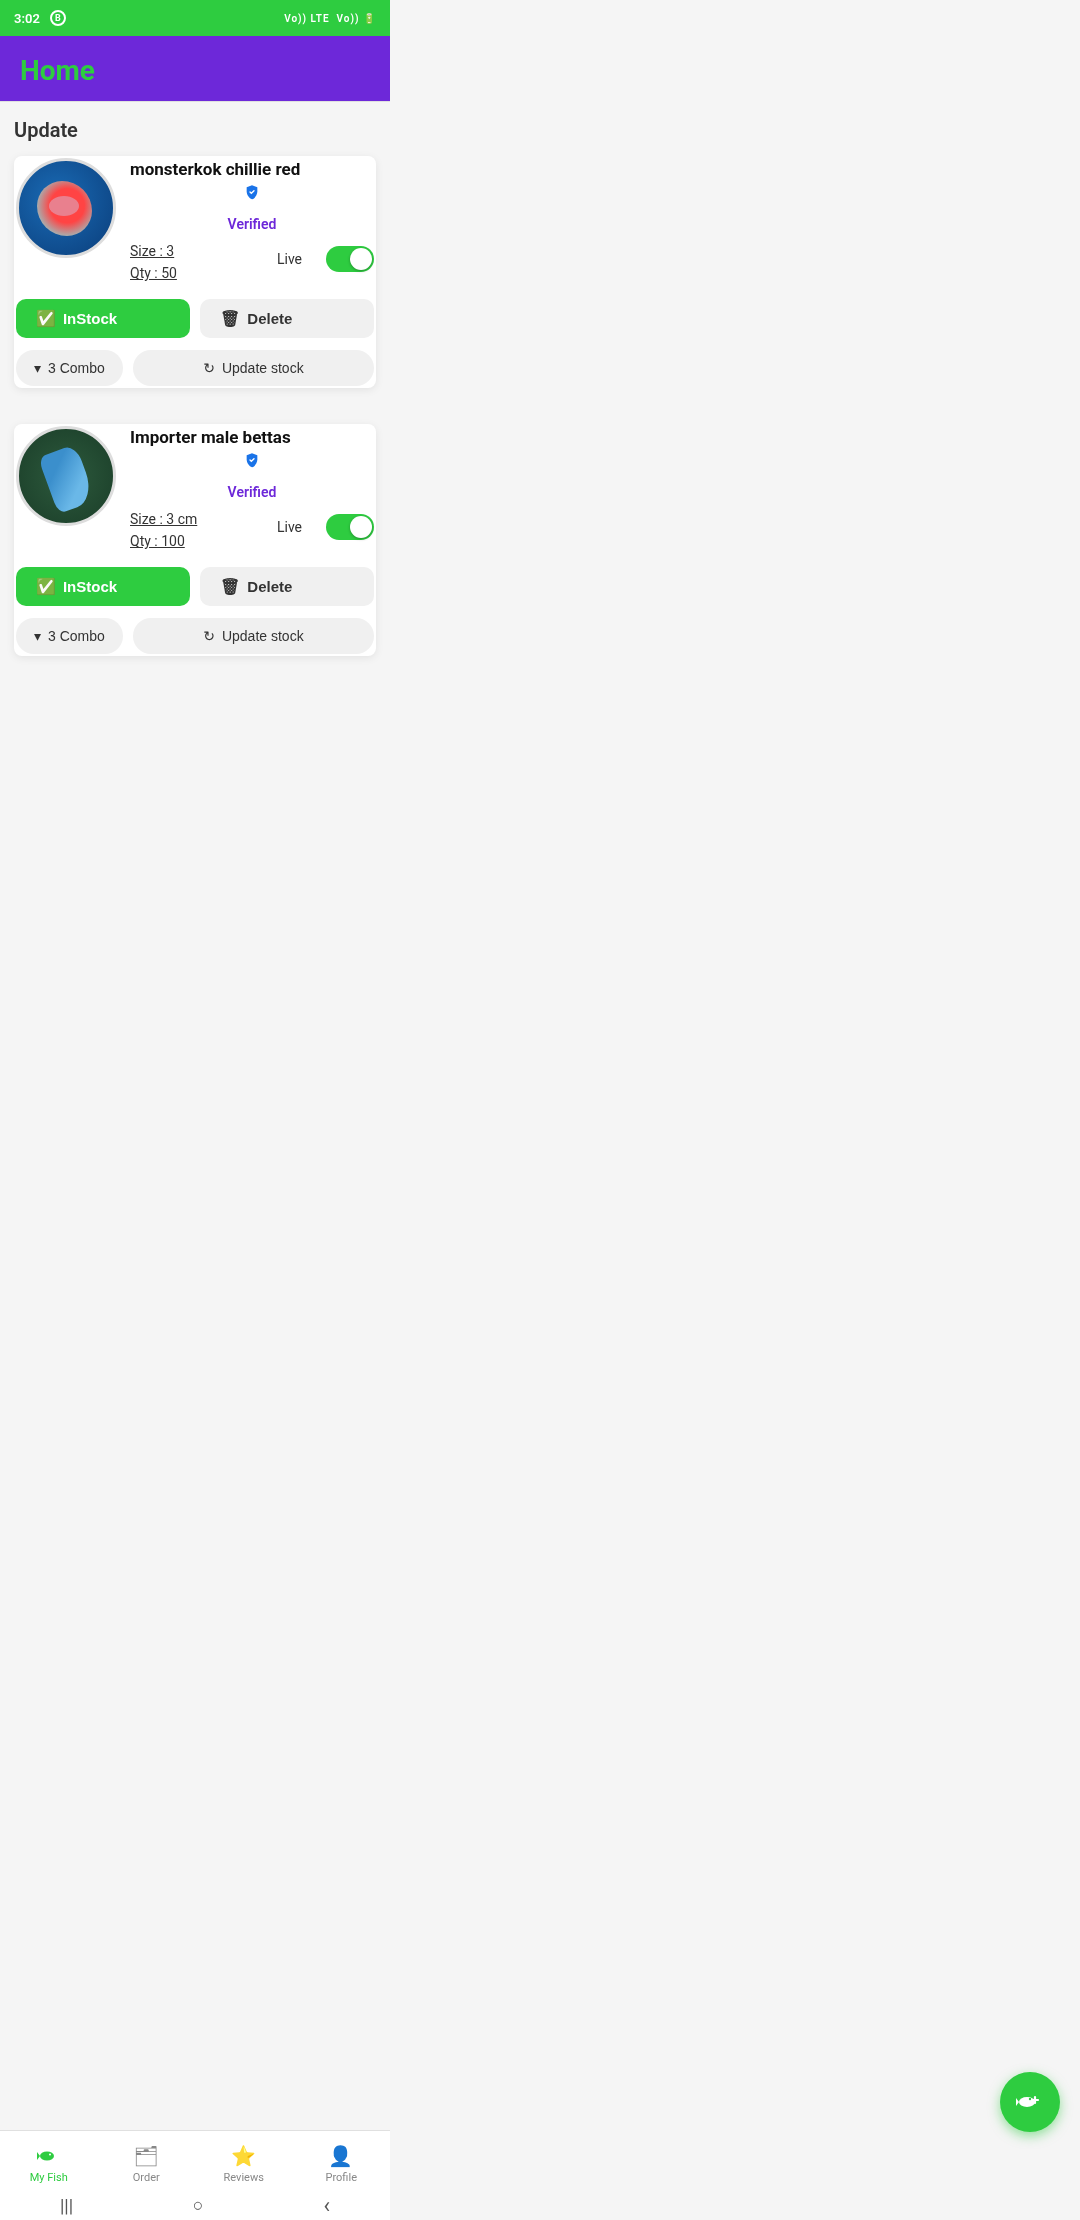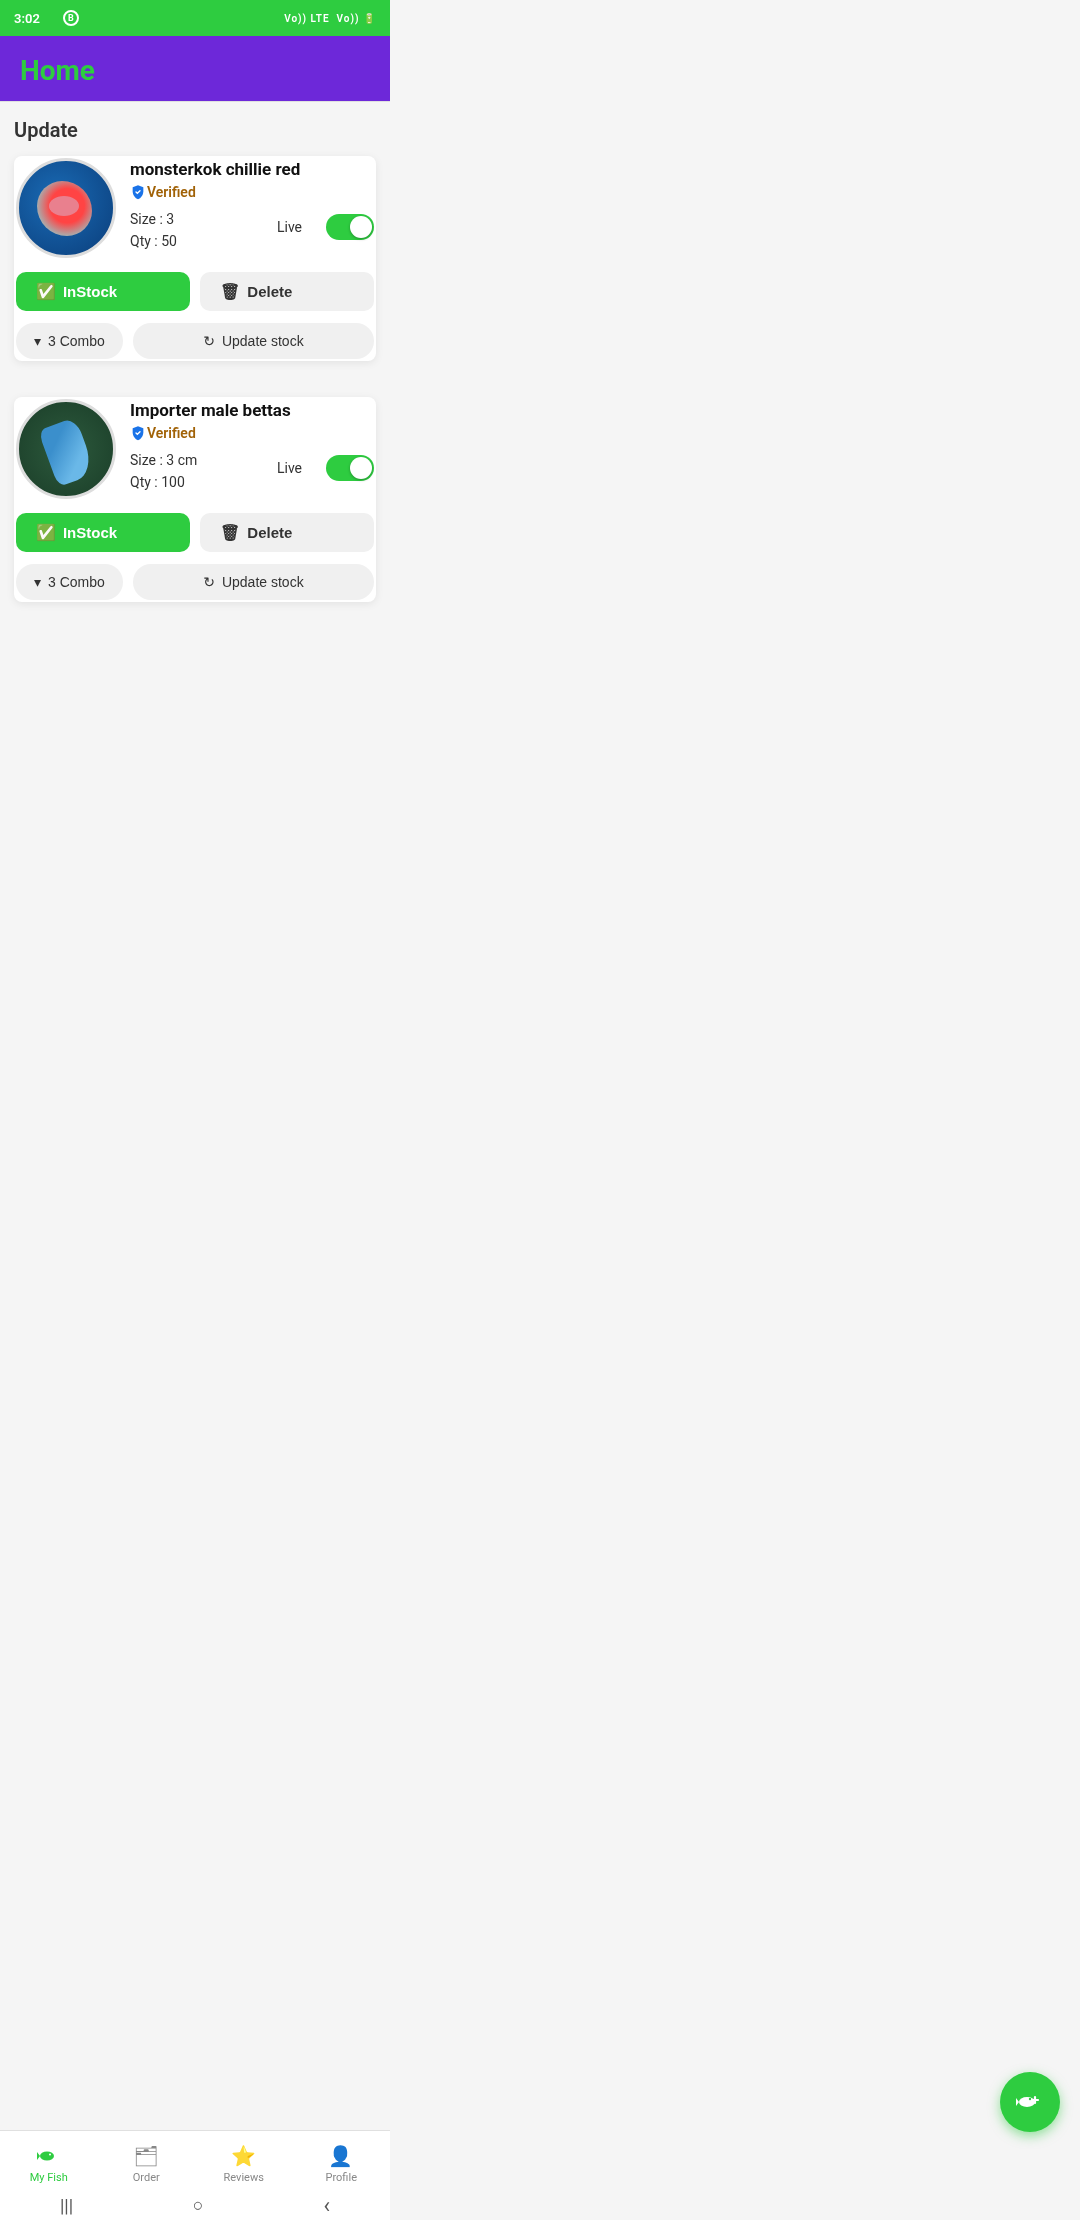--- a/index.html
+++ b/index.html
@@ -19,21 +19,21 @@
       background: #2ecc40;
       color: white;
       display: flex;
       justify-content: space-between;
       align-items: center;
       padding: 6px 14px;
       height: 36px;
       font-size: 13px;
       font-weight: 600;
     }
-    .status-left { display: flex; align-items: center; gap: 23px; }
+    .status-left { display: flex; align-items: center; gap: 10px; }
     .status-right { display: flex; align-items: center; gap: 4px; font-size: 10px; }
     .status-circle {
       width: 16px; height: 16px; border: 2px solid white;
       border-radius: 50%; display: inline-flex; align-items: center; justify-content: center;
       font-size: 9px; font-weight: bold;
     }
 
     
     .header {
       background: #6d28d9;
@@ -130,32 +130,33 @@
       font-size: 17px;
       font-weight: 700;
       color: #111;
       margin-bottom: 4px;
       line-height: 1.3;
     }
 
     .verified-badge {
       display: flex;
       align-items: center;
-      gap: 1px;
-      color: #a16207;
+      gap: 16px;
+      color: #6d28d9;
       font-size: 14px;
       font-weight: 600;
       margin-bottom: 8px;
+      flex-direction: column;
     }
     .shield-icon-svg {
       width: 16px; height: 16px;
       fill: #1a73e8;
     }
 
-    .fish-details { font-size: 14px; color: #333; line-height: 1.6; }
+    .fish-details { font-size: 14px; color: #333; line-height: 1.6; text-decoration: underline; }
 
     .live-toggle-row {
       display: flex;
       align-items: center;
       gap: 24px;
       margin-top: 6px;
       margin-left: auto;
       width: fit-content;
     }
 

